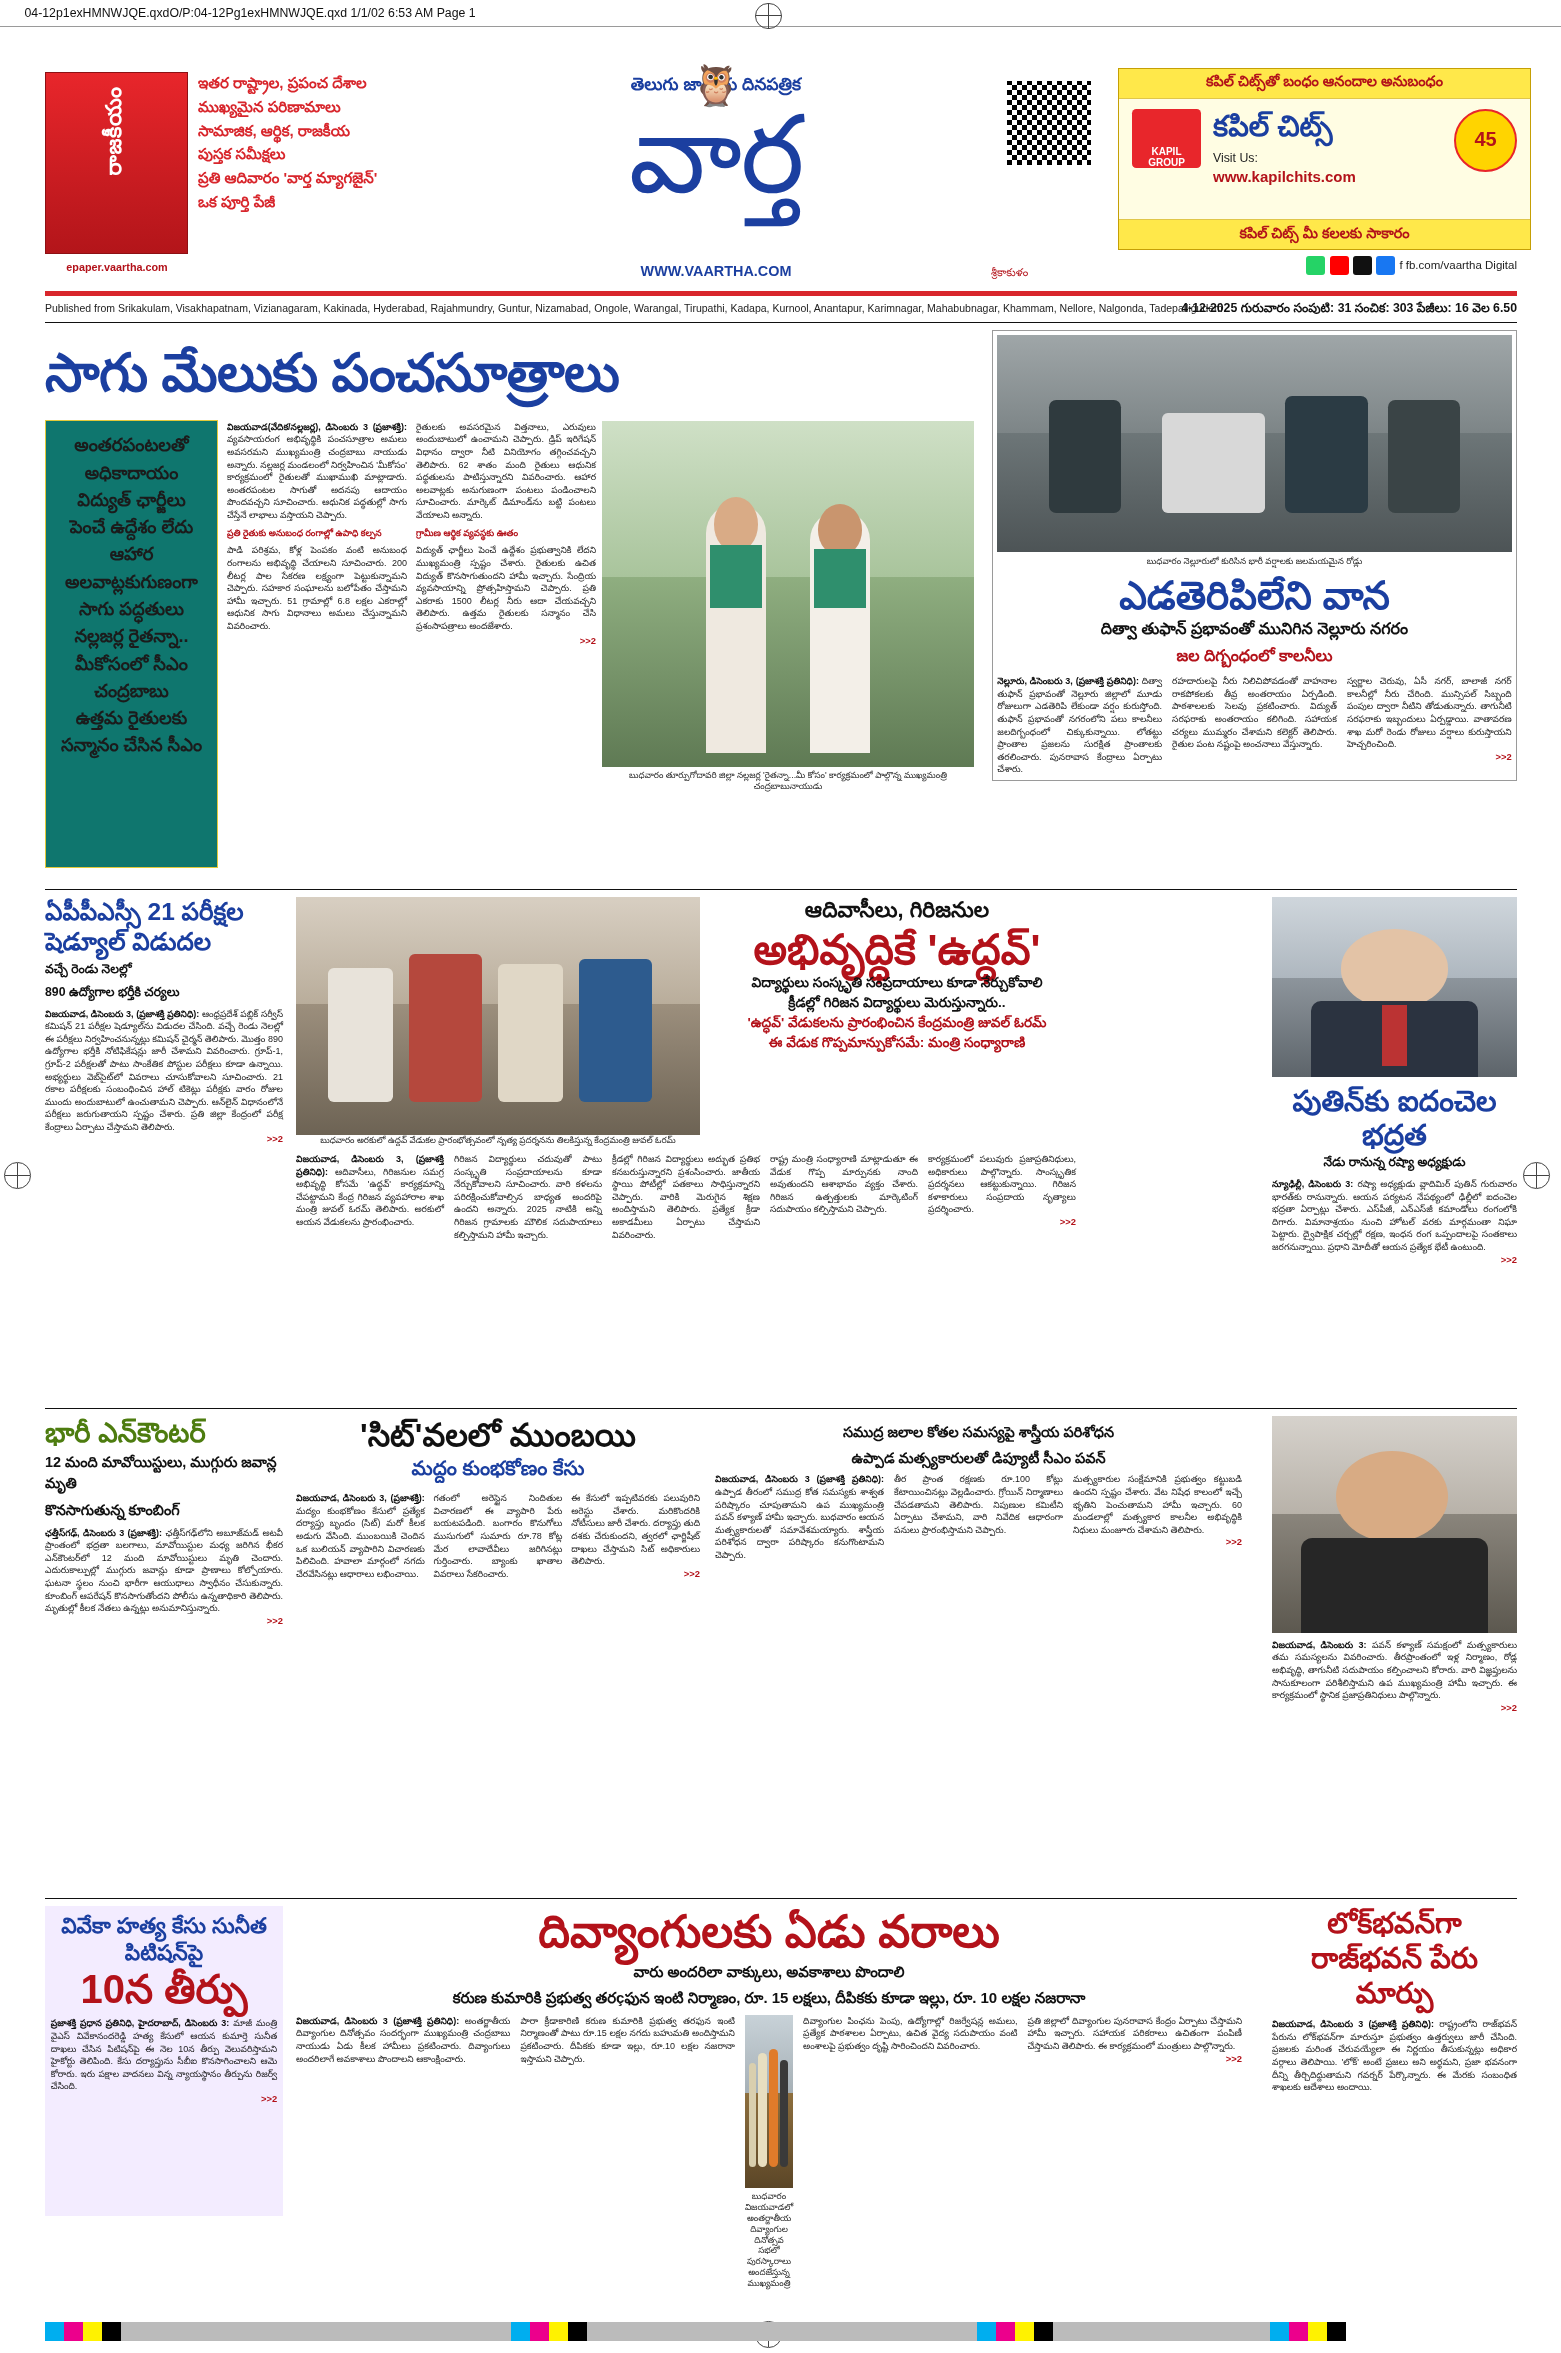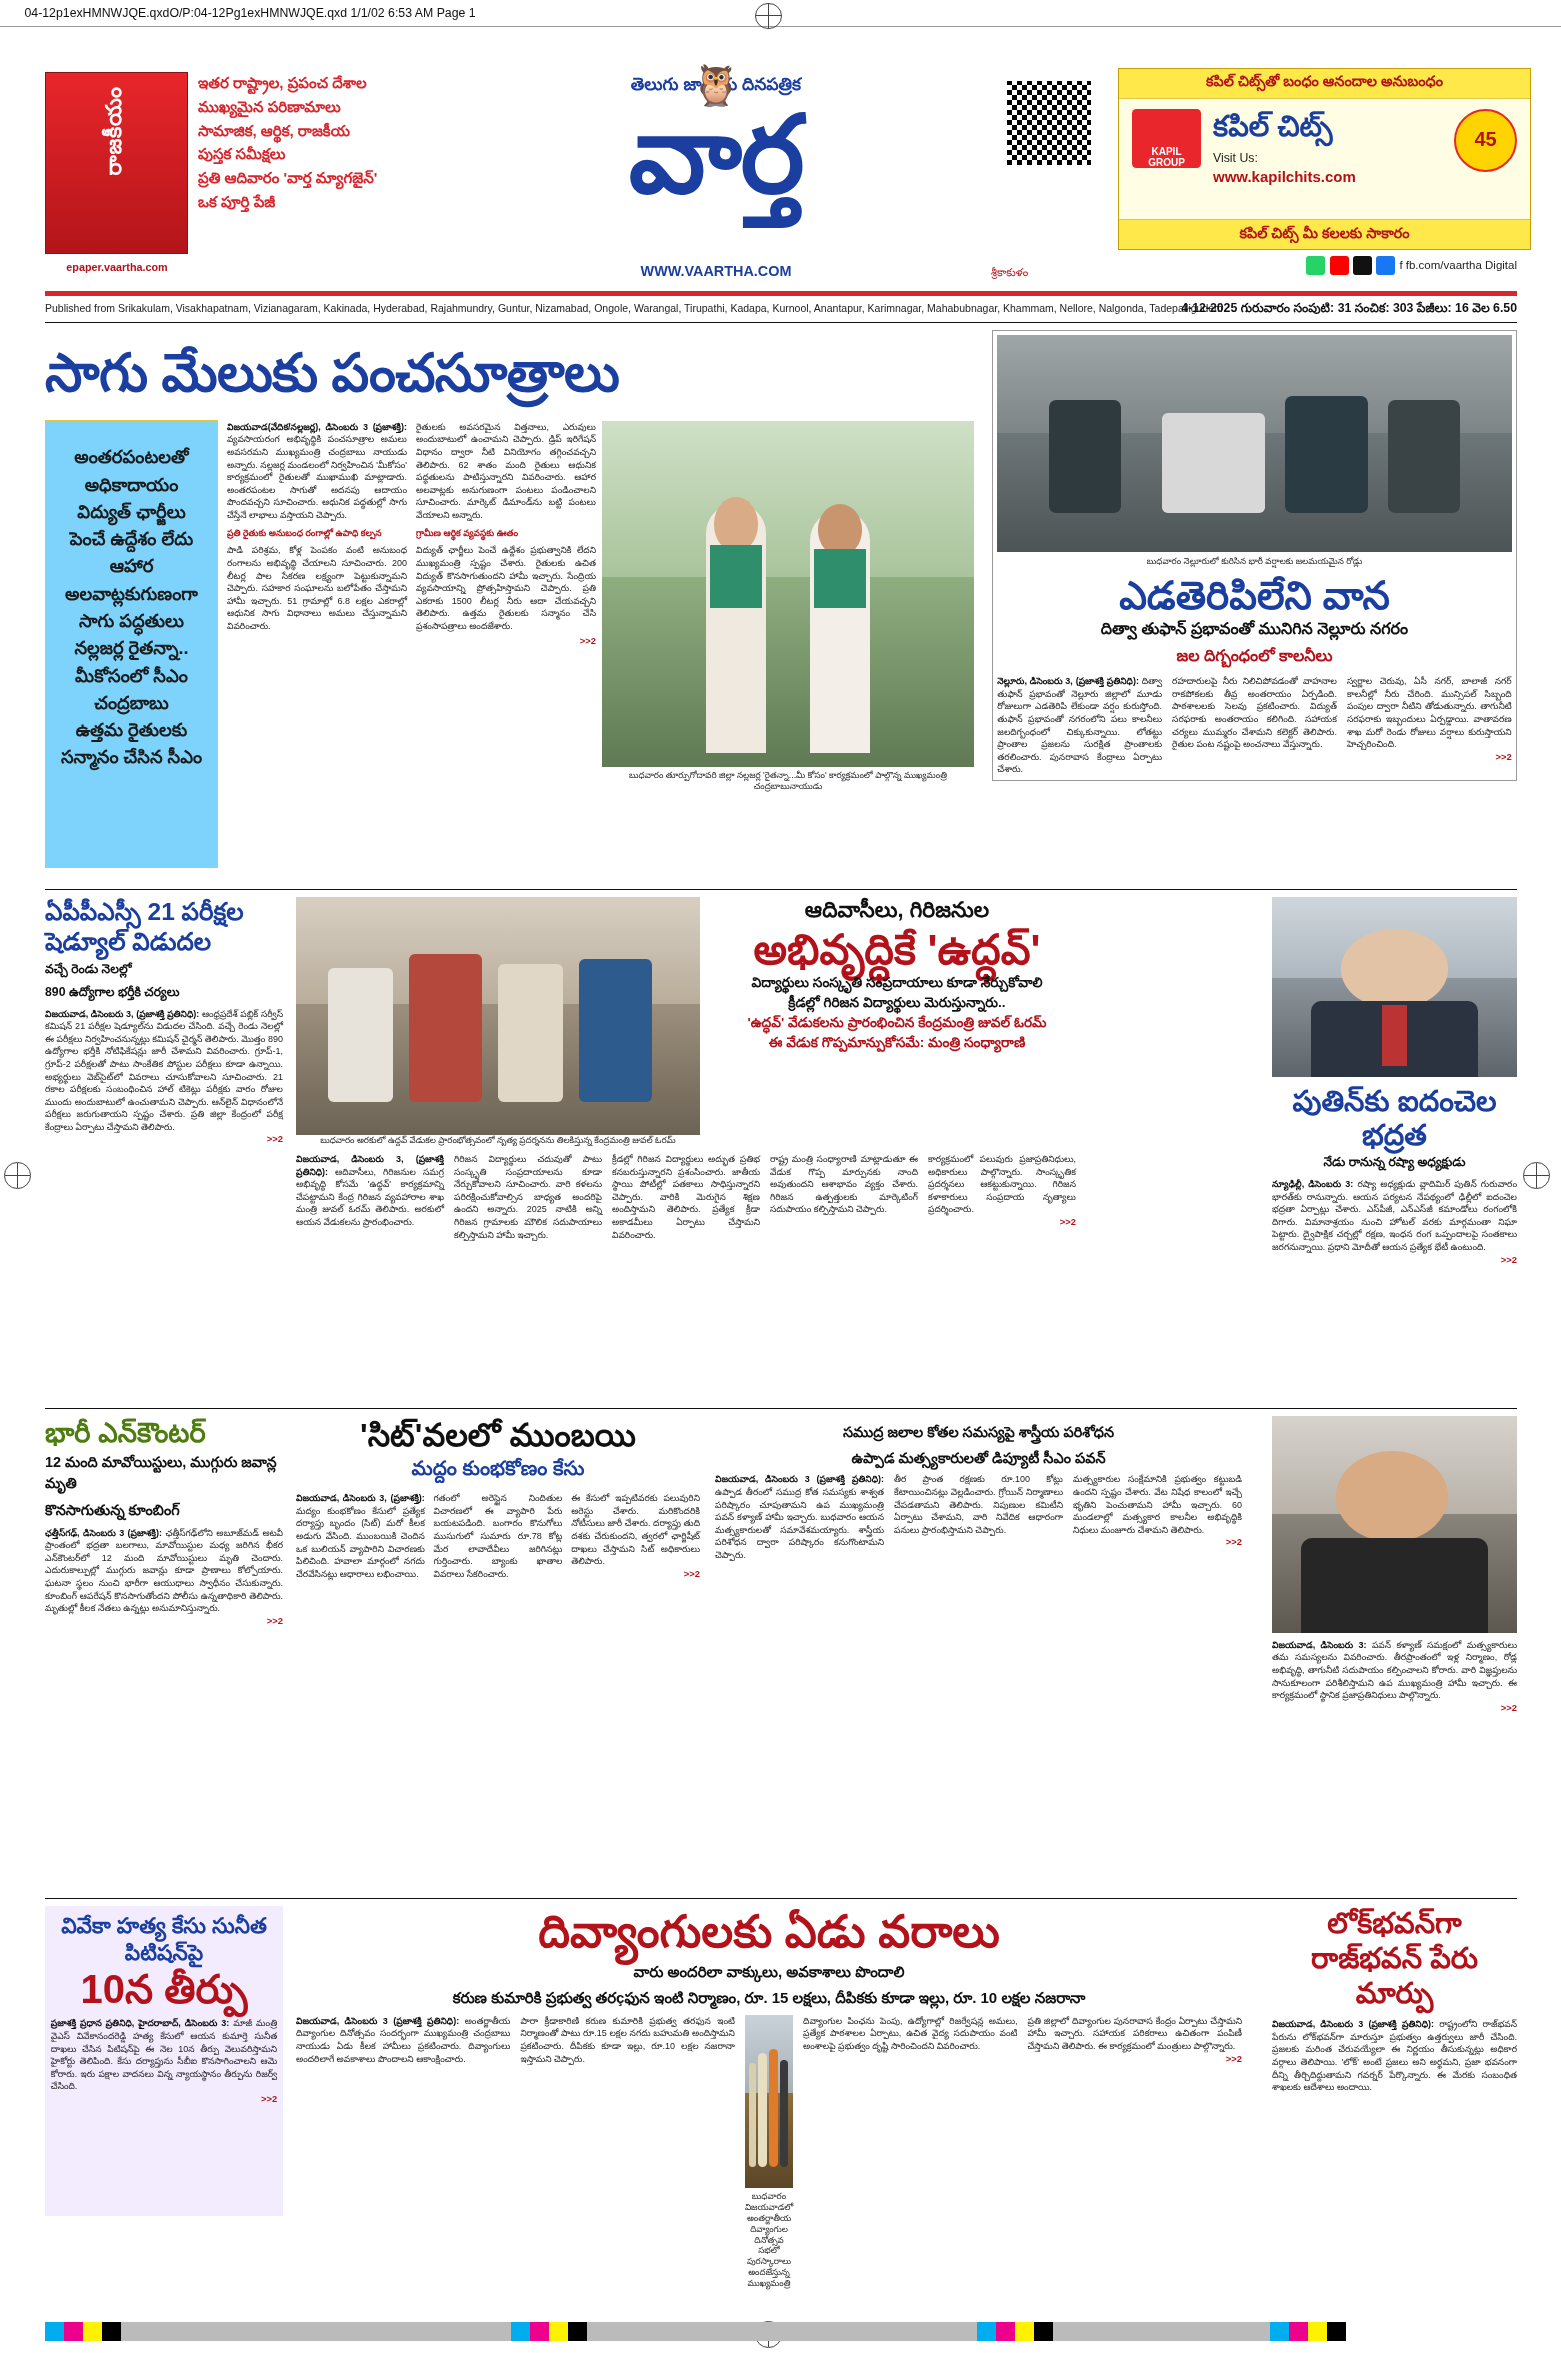--- a/index.html
+++ b/index.html
@@ -13,21 +13,21 @@
   .sheet{position:absolute;left:45px;top:52px;width:1472px;height:2223px;}
 
   
   .masthead{position:relative;height:238px;}
   .mh-left{position:absolute;left:0;top:20px;width:141px;height:180px;background:linear-gradient(180deg,#e8262b,#b3151a);border:1.4px solid #8d1014;}
   .mh-left .vert{position:absolute;left:-13px;top:43px;width:165px;text-align:center;transform:rotate(-90deg);color:#fff;font-size:21.7px;font-weight:bold;letter-spacing:0.7px;}
   .mh-bullets{position:absolute;left:153px;top:20px;width:202px;color:#d8262c;font-size:15px;line-height:22.4px;font-weight:bold;}
   .mh-bullets div{margin-bottom:1.4px;}
   .mh-title{position:absolute;left:375px;top:21.7px;width:592px;text-align:center;}
   .mh-title .kicker{font-size:17.3px;color:#1b3fa0;font-weight:bold;margin-bottom:2.9px;}
-  .mh-title .wordmark{font-size:108px;line-height:108px;color:#1b3fa0;font-weight:bold;letter-spacing:-1.4px;}
+  .mh-title .wordmark{font-size:108px;line-height:108px;color:#1b3fa0;font-weight:normal;letter-spacing:-1.4px;}
   .mh-title .bird{position:absolute;left:50%;top:-11.5px;transform:translateX(-50%);font-size:40px;color:#1b3fa0;}
   .qr{position:absolute;left:960px;top:27.4px;width:84px;height:84px;
       background:
       repeating-linear-gradient(90deg,#000 0 5px,#fff 5px 10px),
       repeating-linear-gradient(0deg,#000 0 5px,#fff 5px 10px);
       background-blend-mode:difference;border:2.2px solid #fff;}
   .mh-ad{position:absolute;left:1061px;top:16px;width:411px;height:180px;border:1.4px solid #c59f05;background:#fffde3;margin-left:12px;}
   .mh-ad .adtop{background:#ffe84a;text-align:center;font-size:14.4px;color:#b3121a;font-weight:bold;padding:4.3px 0;border-bottom:0.7px solid #e0c64a;}
   .mh-ad .adbody{position:relative;height:108px;}
   .mh-ad .logo{position:absolute;left:13px;top:10px;width:69px;height:59px;background:#e8262b;border-radius:4.3px;}
@@ -52,21 +52,21 @@
   .cont{color:#b3121a;font-weight:bold;font-size:9.4px;}
   .cap{font-size:8.7px;color:#222;text-align:center;line-height:10.8px;}
   .photo{background:#6f6f6f;position:relative;overflow:hidden;}
   .photo .ph-sky{position:absolute;left:0;top:0;width:100%;height:45%;}
   .photo .ph-gnd{position:absolute;left:0;bottom:0;width:100%;height:55%;}
 
   
   .lead{position:relative;margin-top:7.2px;height:549px;}
   .lead-left{position:absolute;left:0;top:12px;width:931px;}
   .lead-head{font-size:53px;line-height:61px;color:#1b3fa0;font-weight:bold;letter-spacing:-0.7px;}
-  .yellowbox{position:absolute;left:0;top:78px;width:173px;height:448px;background:#7dd3fc;border:0.7px solid #e3c939;text-align:center;padding-top:23px;box-sizing:border-box;}
+  .yellowbox{position:absolute;left:0;top:78px;width:173px;height:448px;background:#0f766e;border:0.7px solid #e3c939;text-align:center;padding-top:11px;box-sizing:border-box;}
   .yellowbox div{font-size:18px;line-height:24.5px;color:#1b1b1b;font-weight:bold;padding:1.4px 4.3px;}
   .lead-cols{position:absolute;left:182px;top:79px;width:747px;}
   .lead-col{position:absolute;top:0;width:180px;}
   .lead-photo{position:absolute;left:375px;top:0;width:372px;height:375px;}
   .lead-right{position:absolute;left:947px;top:0;width:525px;border:0.7px solid #9a9a9a;padding:4.3px;box-sizing:border-box;}
   .lead-right .photo{height:217px;}
   .lead-right h2{font-size:39px;line-height:43px;color:#1b3fa0;text-align:center;margin:7.2px 0 2.9px;font-weight:bold;}
   .lead-right .sub1{font-size:16px;text-align:center;color:#111;font-weight:bold;}
   .lead-right .sub2{font-size:16px;text-align:center;color:#b3121a;font-weight:bold;margin:5.8px 0;}
 

